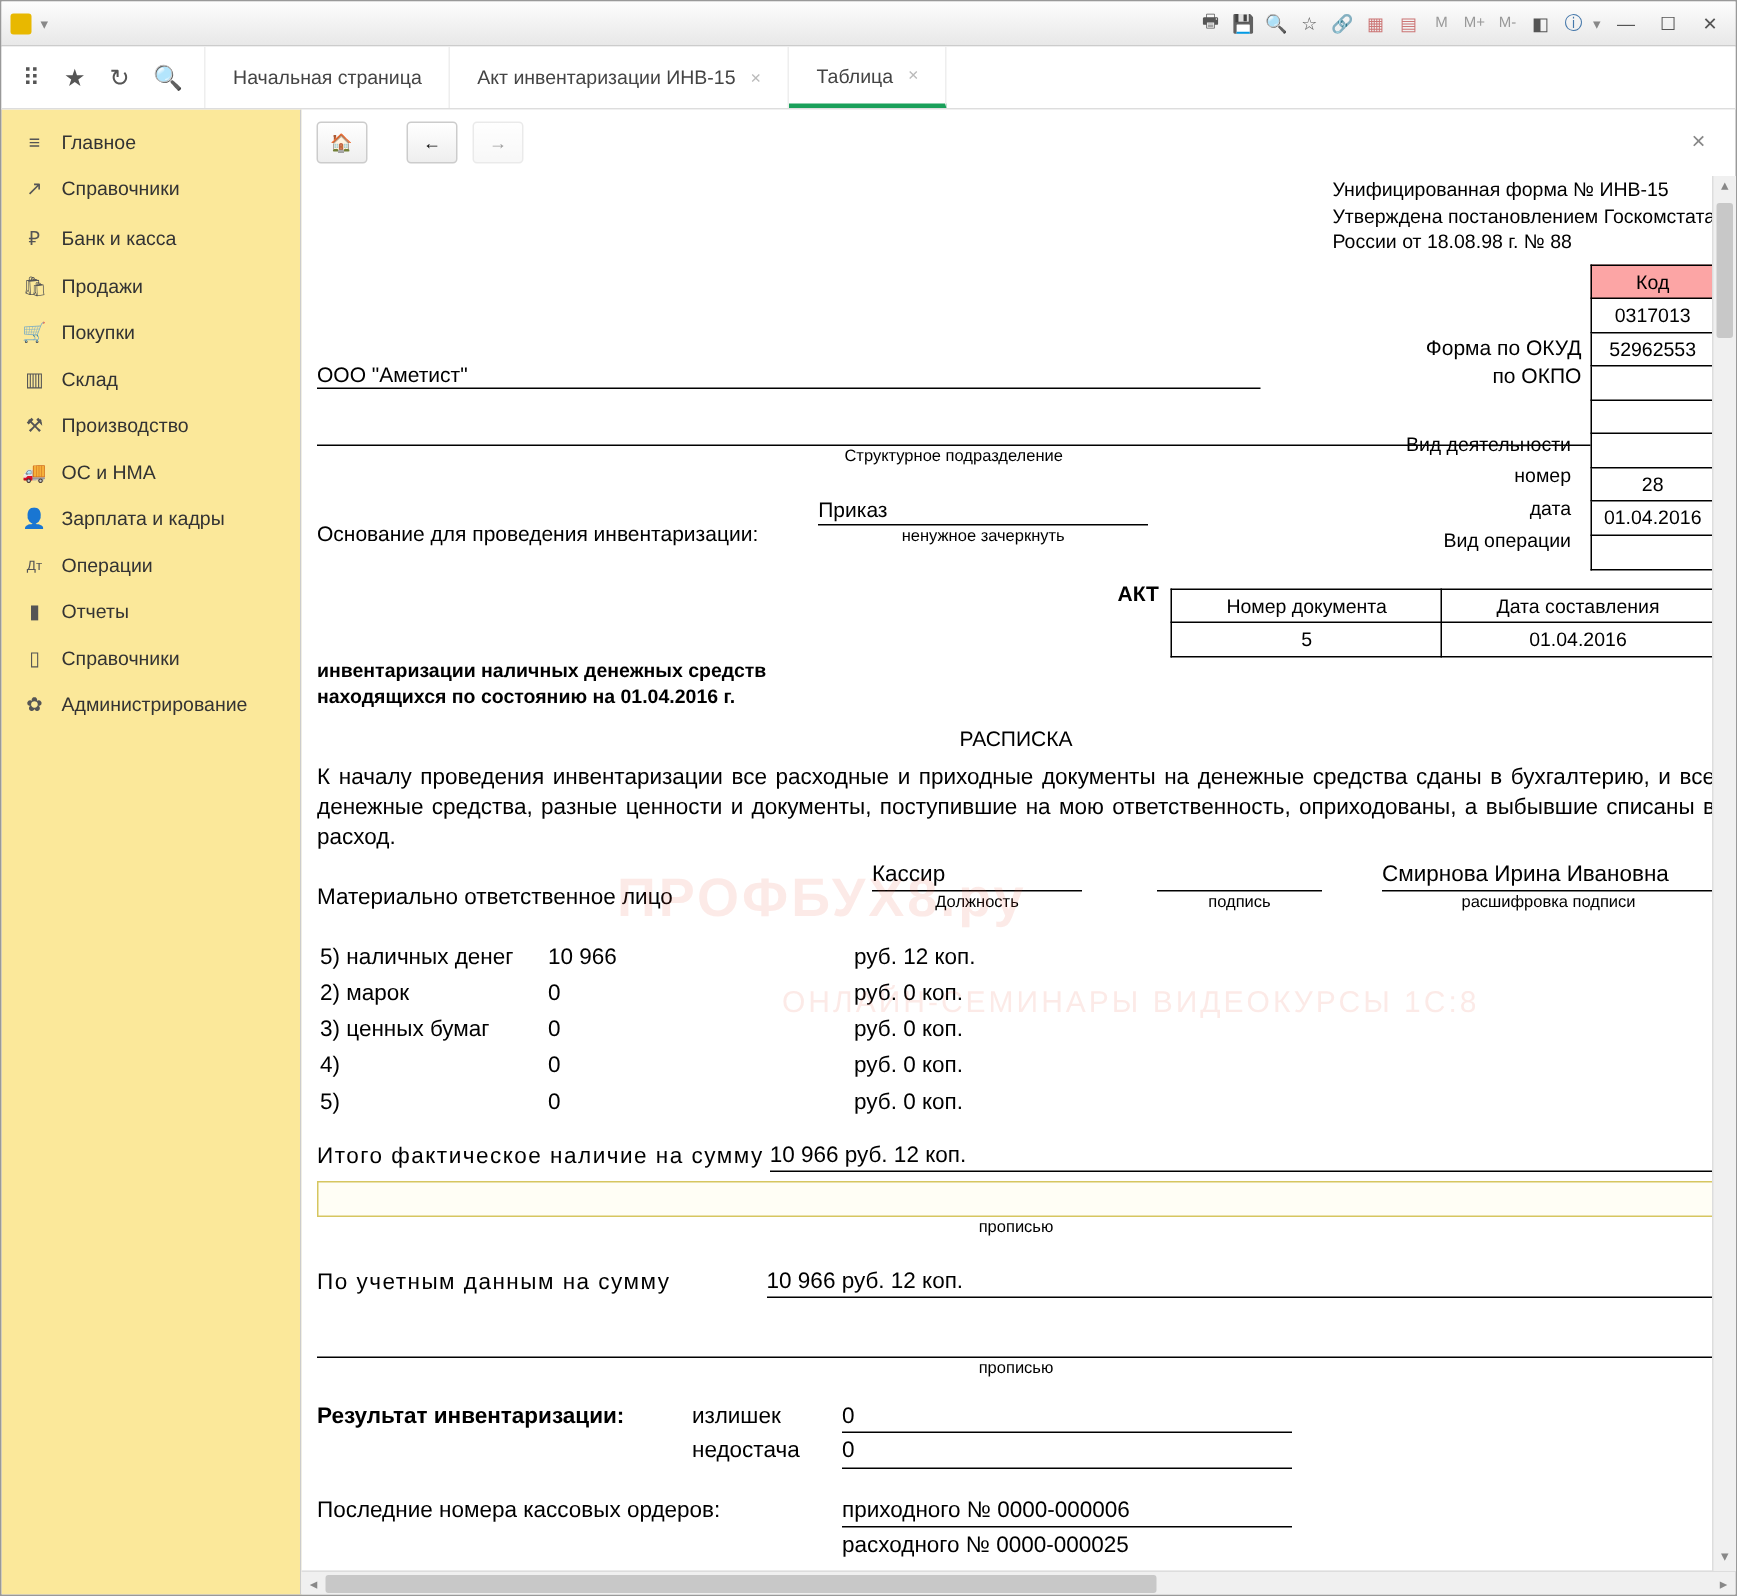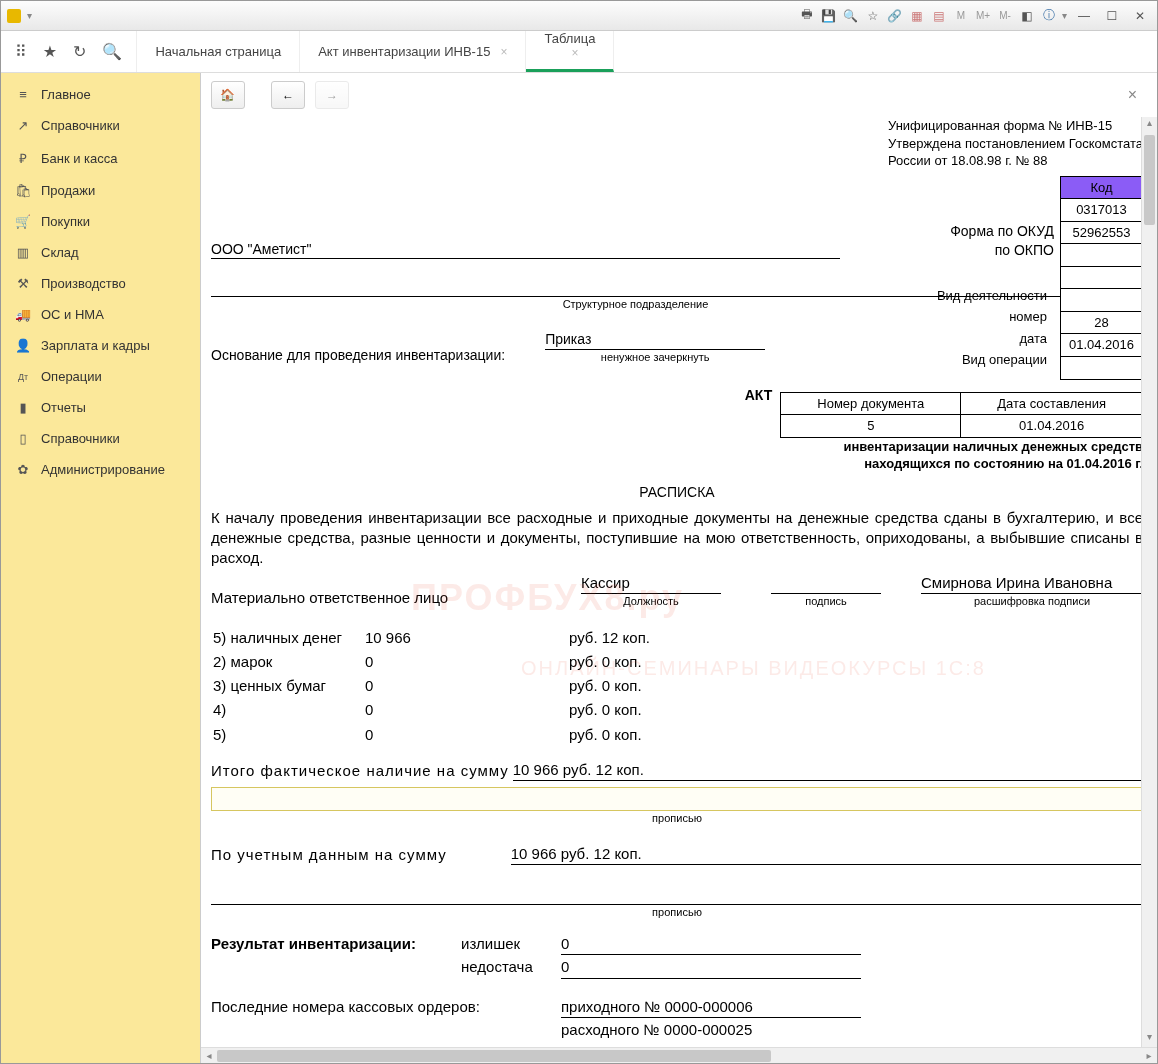--- a/index.html
+++ b/index.html
@@ -14,40 +14,40 @@
 .tb-btn.cal { color:#c77; }
 .tb-btn.m { color:#999; font-size:10px; }
 .win-ctrl { width:22px; height:18px; display:inline-flex; align-items:center; justify-content:center; color:#555; margin-left:2px; }
 
 .toolbar-row { height: 42px; background: #fff; border-bottom: 1px solid #ddd; display: flex; align-items: stretch; }
 .tool-icons { display: flex; align-items: center; gap: 16px; padding: 0 14px; border-right: 1px solid #eee; }
 .tool-icon { font-size: 16px; color: #555; }
 .tabs { display: flex; align-items: stretch; }
 .tab { display:flex; align-items:center; padding: 0 18px; border-right:1px solid #eee; font-size:13px; color:#444; position:relative; cursor:pointer; }
 .tab .close { margin-left:10px; color:#bbb; font-size:12px; }
-.tab.active { border-bottom: 3px solid #1aa05a; flex-direction: column; }
+.tab.active { border-bottom: 3px solid #1aa05a; }
 
 .main { flex:1; display:flex; overflow:hidden; }
 .sidebar { width: 200px; background: #fbe89a; border-right:1px solid #ccc; padding-top:6px; }
 .side-item { display:flex; align-items:center; gap:10px; padding:8px 14px; font-size:13px; color:#333; cursor:pointer; }
 .side-item .ico { width:16px; color:#555; font-size:13px; text-align:center; }
 
 .content-wrap { flex:1; display:flex; flex-direction:column; background:#fff; }
 .nav-bar { display:flex; align-items:center; gap:10px; padding:8px 10px; }
 .nav-btn { width:34px; height:28px; border:1px solid #ccc; background:linear-gradient(#fff,#eee); display:inline-flex; align-items:center; justify-content:center; border-radius:3px; cursor:pointer; }
 .close-x { margin-left:auto; font-size:16px; color:#888; padding-right:10px; cursor:pointer; }
 
 .doc-scroll { flex:1; overflow:auto; padding: 0 10px 10px 10px; position:relative; }
 .doc { font-size: 14px; color:#000; line-height:1.35; padding-right:4px; }
 
 .hdr-right { text-align:left; margin-left: 560px; font-size:13px; }
 
 .code-table { border-collapse:collapse; font-size:13px; }
 .code-table td { border:1px solid #000; padding:2px 8px; text-align:center; }
-.code-table .hdr { background:#8b5cf6; }
+.code-table .hdr { background:#fca5a5; }
 .rt { text-align:right; }
 .flex-row { display:flex; align-items:flex-end; }
 .org-row { display:flex; align-items:flex-end; margin-top:4px; }
 .org-name { flex:1; border-bottom:1px solid #000; font-size:14px; }
 
 .small-center { text-align:center; font-size:11px; }
 .underline-fill { border-bottom:1px solid #000; display:inline-block; }
 .aux-table td { padding:1px 6px; font-size:13px; }
 
 .act-table { border-collapse:collapse; margin:6px auto 0 auto; }
@@ -311,21 +311,21 @@
                 <td>Номер документа</td>
                 <td>Дата составления</td>
               </tr>
               <tr>
                 <td>5</td>
                 <td>01.04.2016</td>
               </tr>
             </tbody>
               </table>
           </div>
-          <div style="text-align:right; font-weight:bold; font-size:13px;">
+          <div style="text-align:left; font-weight:bold; font-size:13px;">
             <div>инвентаризации наличных денежных средств</div>
             <div>находящихся по состоянию на 01.04.2016 г.</div>
           </div>
 
           <div class="receipt-title">РАСПИСКА</div>
           <div class="para">К началу проведения инвентаризации все расходные и приходные документы на денежные средства сданы в бухгалтерию, и все денежные средства, разные ценности и документы, поступившие на мою ответственность, оприходованы, а выбывшие списаны в расход.</div>
 
           <div class="sig-row">
             <div style="font-size:15px; width:280px;">Материально ответственное лицо</div>
             <div style="width:70px;"></div>

